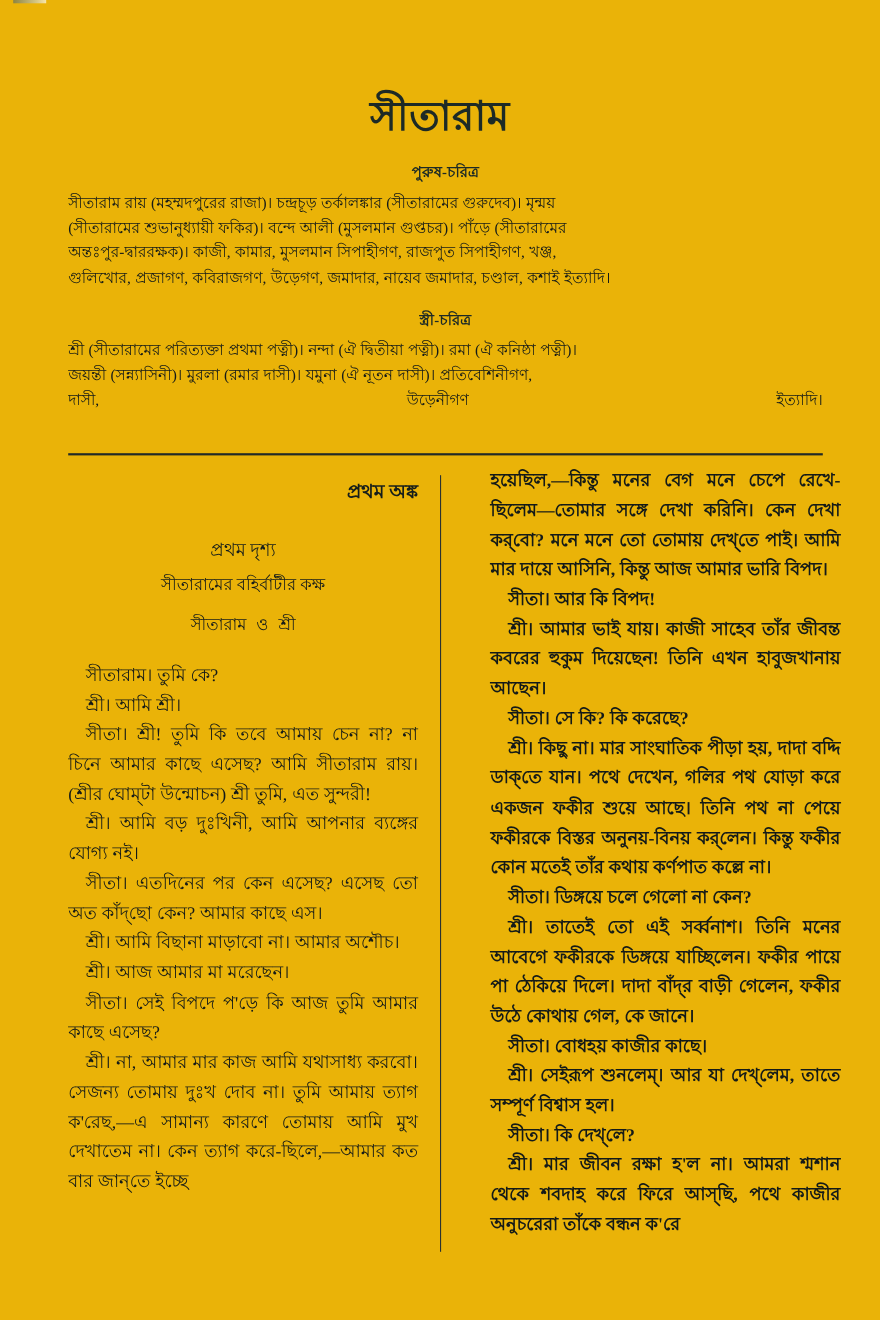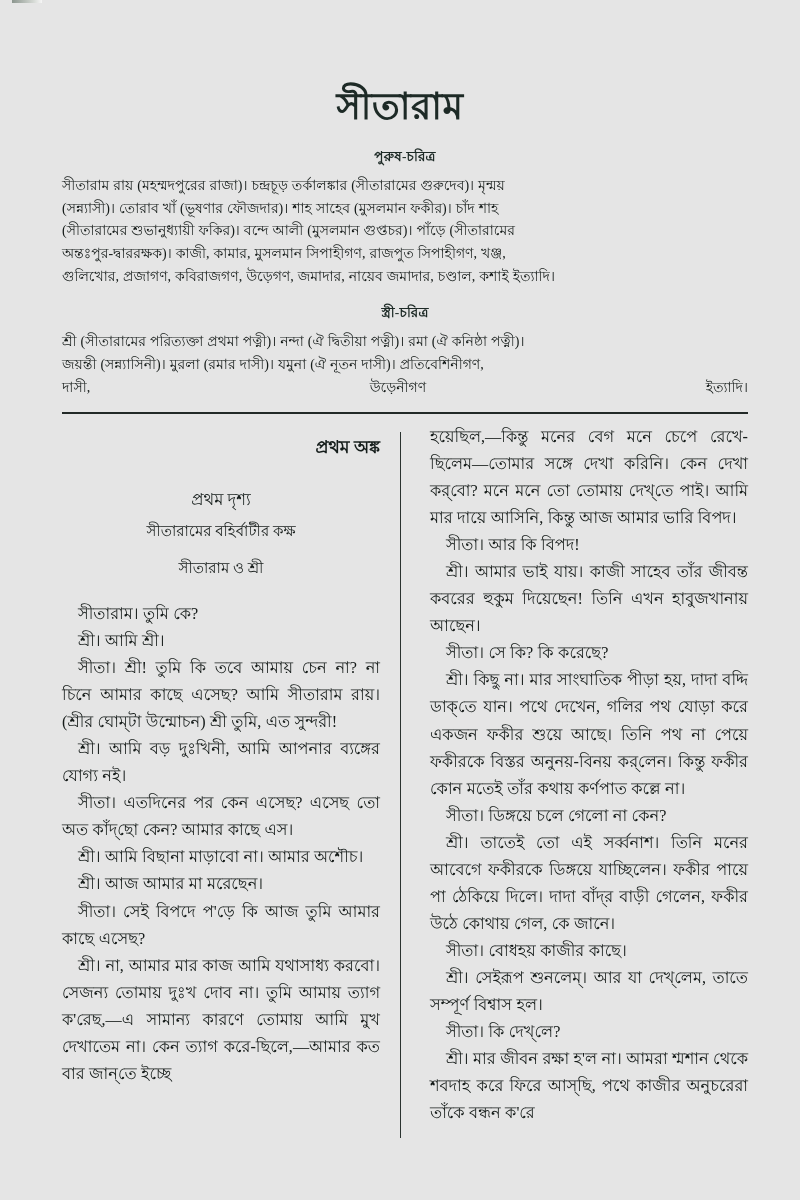--- a/index.html
+++ b/index.html
@@ -12,21 +12,21 @@
     height: 1200px;
     position: relative;
     overflow: hidden;
     font-family: "Liberation Serif", "DejaVu Serif", serif;
     color: #1c1c1c;
   }
 
   .page {
     position: absolute;
     inset: 0;
-    background: #e5e5e5;
+    background: #eab308;
     overflow: hidden;
   }
 
   
   .scan-strip {
     position: absolute;
     left: 12px;
     top: 0px;
     width: 30px;
     height: 3px;
@@ -112,21 +112,21 @@
     width: 0;
     height: 706px;
     border-left: 1.6px solid #2b3330;
   }
   .col {
     position: absolute;
     top: 0;
     width: 318px;
   }
   .col-left  { left: 0px; }
-  .col-right { left: 368px; }
+  .col-right { left: 384px; font-weight: bold; }
 
   .act-head {
     text-align: right;
     font-size: 17.5px;
     font-weight: 700;
     color: #151d1b;
     margin-top: 10px;
   }
   .scene-head {
     text-align: center;
@@ -139,20 +139,21 @@
     text-align: center;
     font-size: 15px;
     margin-top: 5px;
     color: #161c1a;
   }
   .present {
     text-align: center;
     font-size: 15px;
     margin-top: 12px;
     color: #161c1a;
+    font-family: Liberation Mono, monospace;
   }
 
   .dialogue {
     margin-top: 20px;
     font-size: 16.2px;
     line-height: 1.67;
     color: #141a18;
   }
   .col-right .dialogue { margin-top: 0; }
   .dialogue p {
@@ -173,23 +174,20 @@
   <div class="scan-strip"></div>
 
   <div class="title">সীতারাম</div>
 
   <div class="frontmatter">
 
     <div class="section-head">পুরুষ-চরিত্র</div>
     <div class="cast-block">
       <span class="cast-line justify">
           <span>সীতারাম রায় (মহম্মদপুরের রাজা)। চন্দ্রচূড় তর্কালঙ্কার (সীতারামের গুরুদেব)। মৃন্ময়</span>
-        </span>
-      <span class="cast-line justify">
-          <span>(সন্ন্যাসী)। তোরাব খাঁ (ভূষণার ফৌজদার)। শাহ সাহেব (মুসলমান ফকীর)। চাঁদ শাহ</span>
         </span>
       <span class="cast-line justify">
           <span>(সীতারামের শুভানুধ্যায়ী ফকির)। বন্দে আলী (মুসলমান গুপ্তচর)। পাঁড়ে (সীতারামের</span>
         </span>
       <span class="cast-line justify">
           <span>অন্তঃপুর-দ্বাররক্ষক)। কাজী, কামার, মুসলমান সিপাহীগণ, রাজপুত সিপাহীগণ, খঞ্জ,</span>
         </span>
       <span class="cast-line justify">
           <span>গুলিখোর, প্রজাগণ, কবিরাজগণ, উড়েগণ, জমাদার, নায়েব জমাদার, চণ্ডাল, কশাই ইত্যাদি।</span>
         </span>

